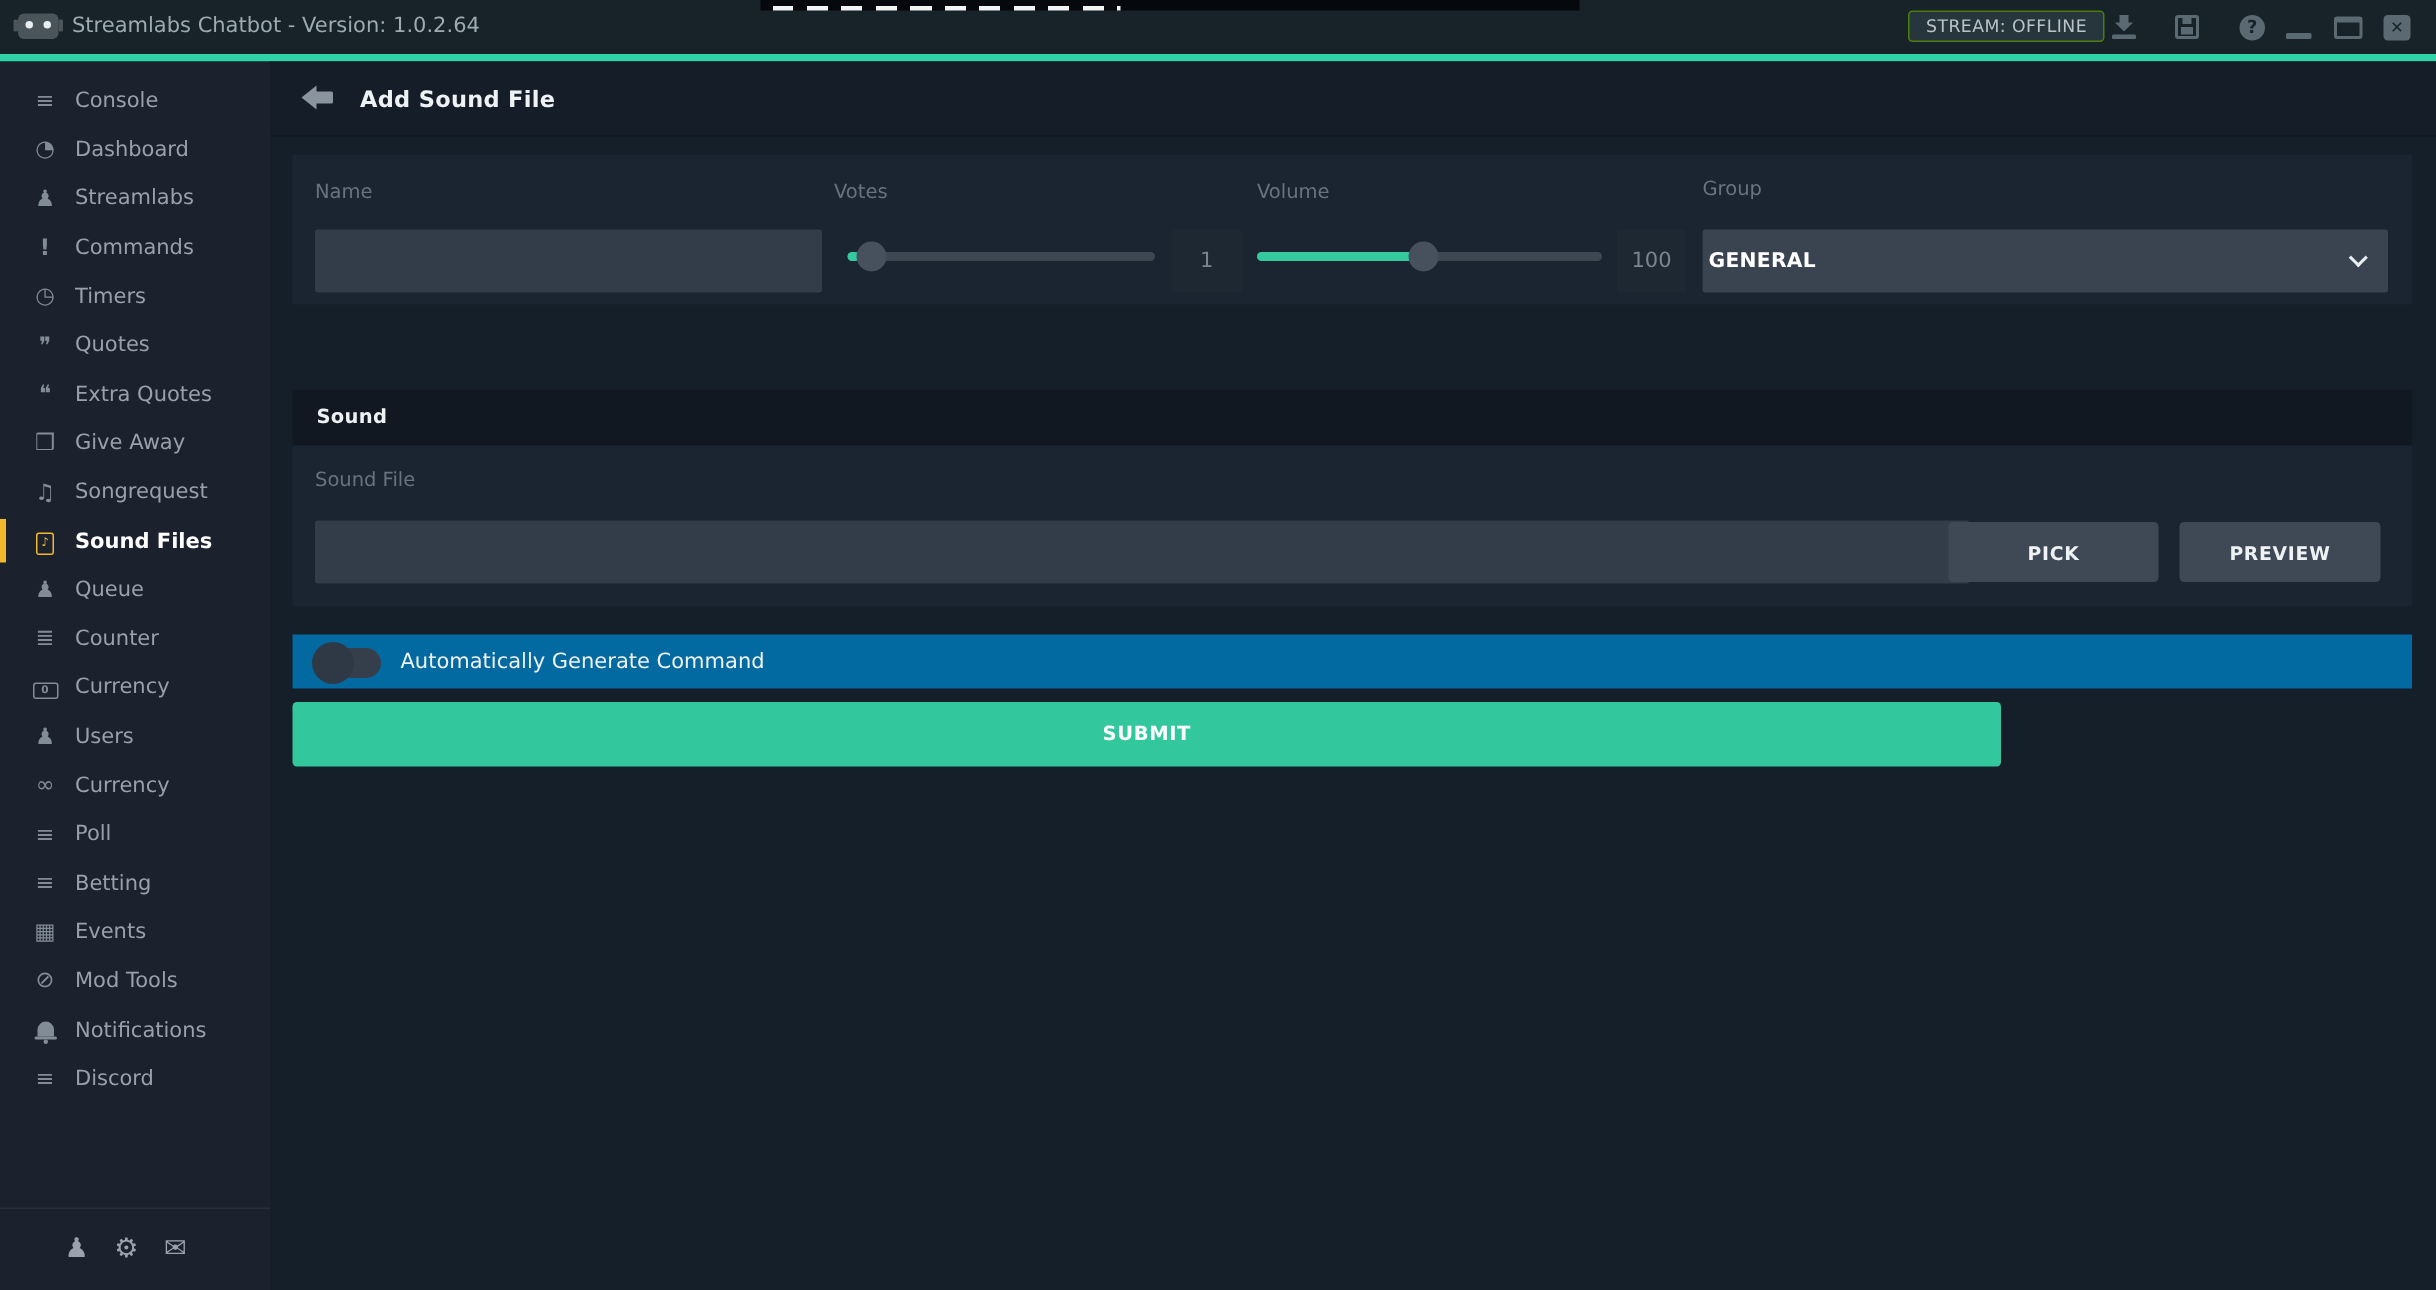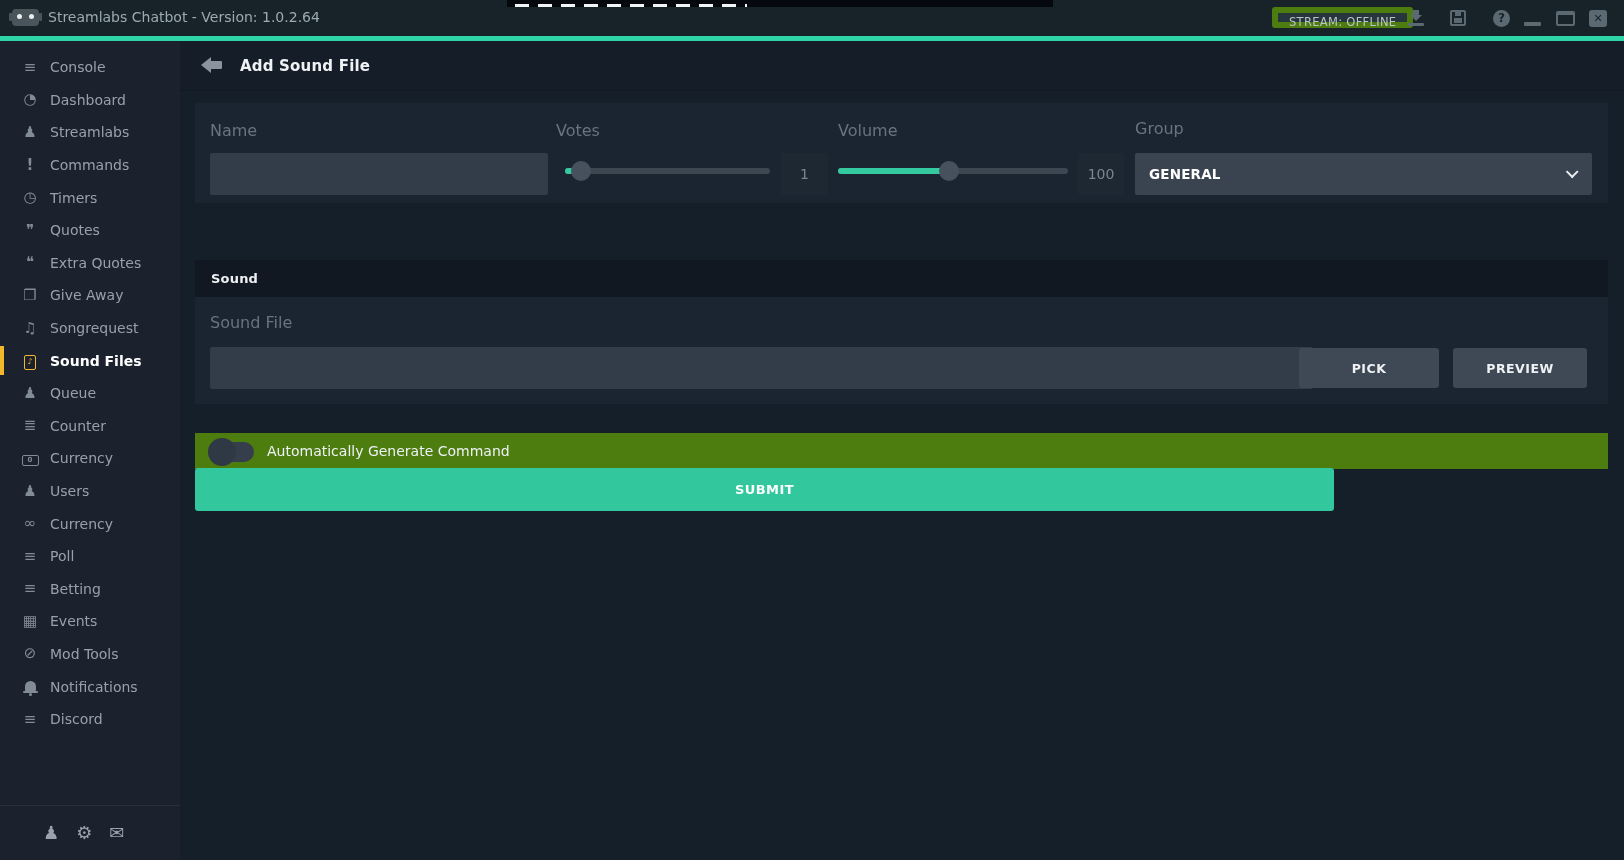--- a/index.html
+++ b/index.html
@@ -18,21 +18,21 @@
   .artifact { position:absolute; top:0; left:507px; width:546px; height:7px; background:#05090d; }
   .artifact .dashes { position:absolute; left:8px; bottom:0; width:232px; height:3px;
     background:repeating-linear-gradient(90deg,#f2f5f6 0 14px,transparent 14px 23px); }
 
   .logo { position:absolute; left:12px; top:9px; width:27px; height:17px; background:#49545b; border-radius:4px; }
   .logo::before { content:''; position:absolute; left:5px; top:5px; width:5px; height:5px; border-radius:50%; background:#e9eef0; box-shadow:12px 0 0 #e9eef0; }
   .logo::after  { content:''; position:absolute; left:-3px; top:4px; width:3px; height:8px; background:#49545b; border-radius:1px; box-shadow:30px 0 0 #49545b; }
   .app-title { position:absolute; left:48px; top:9px; font-size:14px; color:#9caab1; }
 
   .stream-badge { position:absolute; left:1272px; top:7px; height:21px; line-height:19px;
-    padding:0 11px; background:#27363c; border:6px solid #4d7c0f; border-radius:3px;
+    padding:0 11px; background:#27363c; border:1px solid #4d7c0f; border-radius:3px;
     color:#bac4c8; font-size:11.5px; letter-spacing:.3px; }
 
   .tb-ic { position:absolute; top:10px; color:#5b6a72; }
   .ic-download { left:1408px; width:16px; height:16px; }
   .ic-download .tri { position:absolute; top:5px; left:2px; border-left:6px solid transparent; border-right:6px solid transparent; border-top:6px solid #5b6a72; }
   .ic-download::before { content:''; position:absolute; top:0; left:5px; width:6px; height:6px; background:#5b6a72; }
   .ic-download::after  { content:''; position:absolute; bottom:0; left:0; right:0; height:3px; background:#5b6a72; border-radius:1px; }
   .ic-floppy { left:1450px; width:16px; height:16px; border:2px solid #5b6a72; border-radius:2px; }
   .ic-floppy::before { content:''; position:absolute; top:0; left:3px; width:6px; height:4px; background:#5b6a72; }
   .ic-floppy::after  { content:''; position:absolute; bottom:1px; left:2px; width:8px; height:5px; background:#5b6a72; }
@@ -70,36 +70,36 @@
   .back-arrow::after  { content:''; position:absolute; left:9px; top:4px; width:12px; height:8px; background:#8a949f; border-radius:1px; }
   .page-title { position:absolute; left:60px; top:16px; font-size:15px; font-weight:bold; color:#eef2f5; letter-spacing:.2px; }
 
   .panel { position:absolute; left:15px; width:1413px; }
   .sec-head { height:37px; background:#111822; display:flex; align-items:center; padding-left:16px; font-size:13px; font-weight:600; color:#eef1f4; letter-spacing:.2px; }
   .sec-body { position:relative; background:#1b2531; }
 
   .panel-basic { top:62px; } .panel-basic .sec-body { height:100px; }
   .panel-sound { top:219px; } .panel-sound .sec-body { height:107px; }
 
-  .fld-label { position:absolute; font-size:16px; color:#69737f; }
+  .fld-label { position:absolute; font-size:13px; color:#69737f; }
   .txt-input { position:absolute; height:42px; background:#333d49; border:none; border-radius:2px; color:#dfe4e9; font-size:14px; padding:0 12px; outline:none; font-family:inherit; }
   .val-box { position:absolute; width:47px; height:42px; background:#1e2833; border-radius:2px; color:#7b8591; font-size:14px; display:flex; align-items:center; justify-content:center; }
 
   .slider { position:absolute; height:20px; }
   .slider .track { position:absolute; left:0; right:0; top:7px; height:6px; background:#3d4752; border-radius:3px; }
   .slider .fill  { position:absolute; left:0; top:7px; height:6px; background:#35c9a0; border-radius:3px; }
   .slider .thumb { position:absolute; top:0; width:20px; height:20px; border-radius:50%; background:#46515d; cursor:pointer; }
 
-  .select { position:absolute; height:42px; background:#3a4450; border-radius:2px; cursor:pointer; display:flex; align-items:center; padding:0 14px; }
+  .select { position:absolute; height:42px; background:#3a4450; border-radius:2px; cursor:pointer; display:flex; align-items:center; padding:0 4px; }
   .select .sel-text { color:#ffffff; font-size:13.5px; font-weight:600; letter-spacing:.2px; }
   .select .chev { position:absolute; right:16px; top:15px; width:9px; height:9px; border-right:2.5px solid #e9edf0; border-bottom:2.5px solid #e9edf0; transform:rotate(45deg) translateY(-1px); }
 
   .btn { position:absolute; height:40px; background:#3e4955; border:none; border-radius:3px; color:#eff2f4; font-size:12.5px; font-weight:bold; letter-spacing:.5px; cursor:pointer; font-family:inherit; }
 
-  .toggle-row { position:absolute; left:15px; top:392px; width:1413px; height:36px; background:#4d7c0f; }
+  .toggle-row { position:absolute; left:15px; top:382px; width:1413px; height:36px; background:#0369a1; }
   .toggle { position:absolute; left:15px; top:8px; width:44px; height:22px; cursor:pointer; }
   .toggle .tg-track { position:absolute; left:6px; top:1px; width:38px; height:20px; background:#353f4b; border-radius:10px; }
   .toggle .tg-knob  { position:absolute; left:-2px; top:-3px; width:28px; height:28px; background:#2f3945; border-radius:50%; }
   .toggle-label { position:absolute; left:72px; top:0; line-height:36px; font-size:14px; color:#eef2f6; }
 
   .submit-btn { position:absolute; left:15px; top:427px; width:1139px; height:43px; background:#32c79c; border:none; border-radius:3px; color:#fdfefe; font-size:13px; font-weight:bold; letter-spacing:.4px; cursor:pointer; font-family:inherit; }
 </style>
 </head>
 <body>
 

